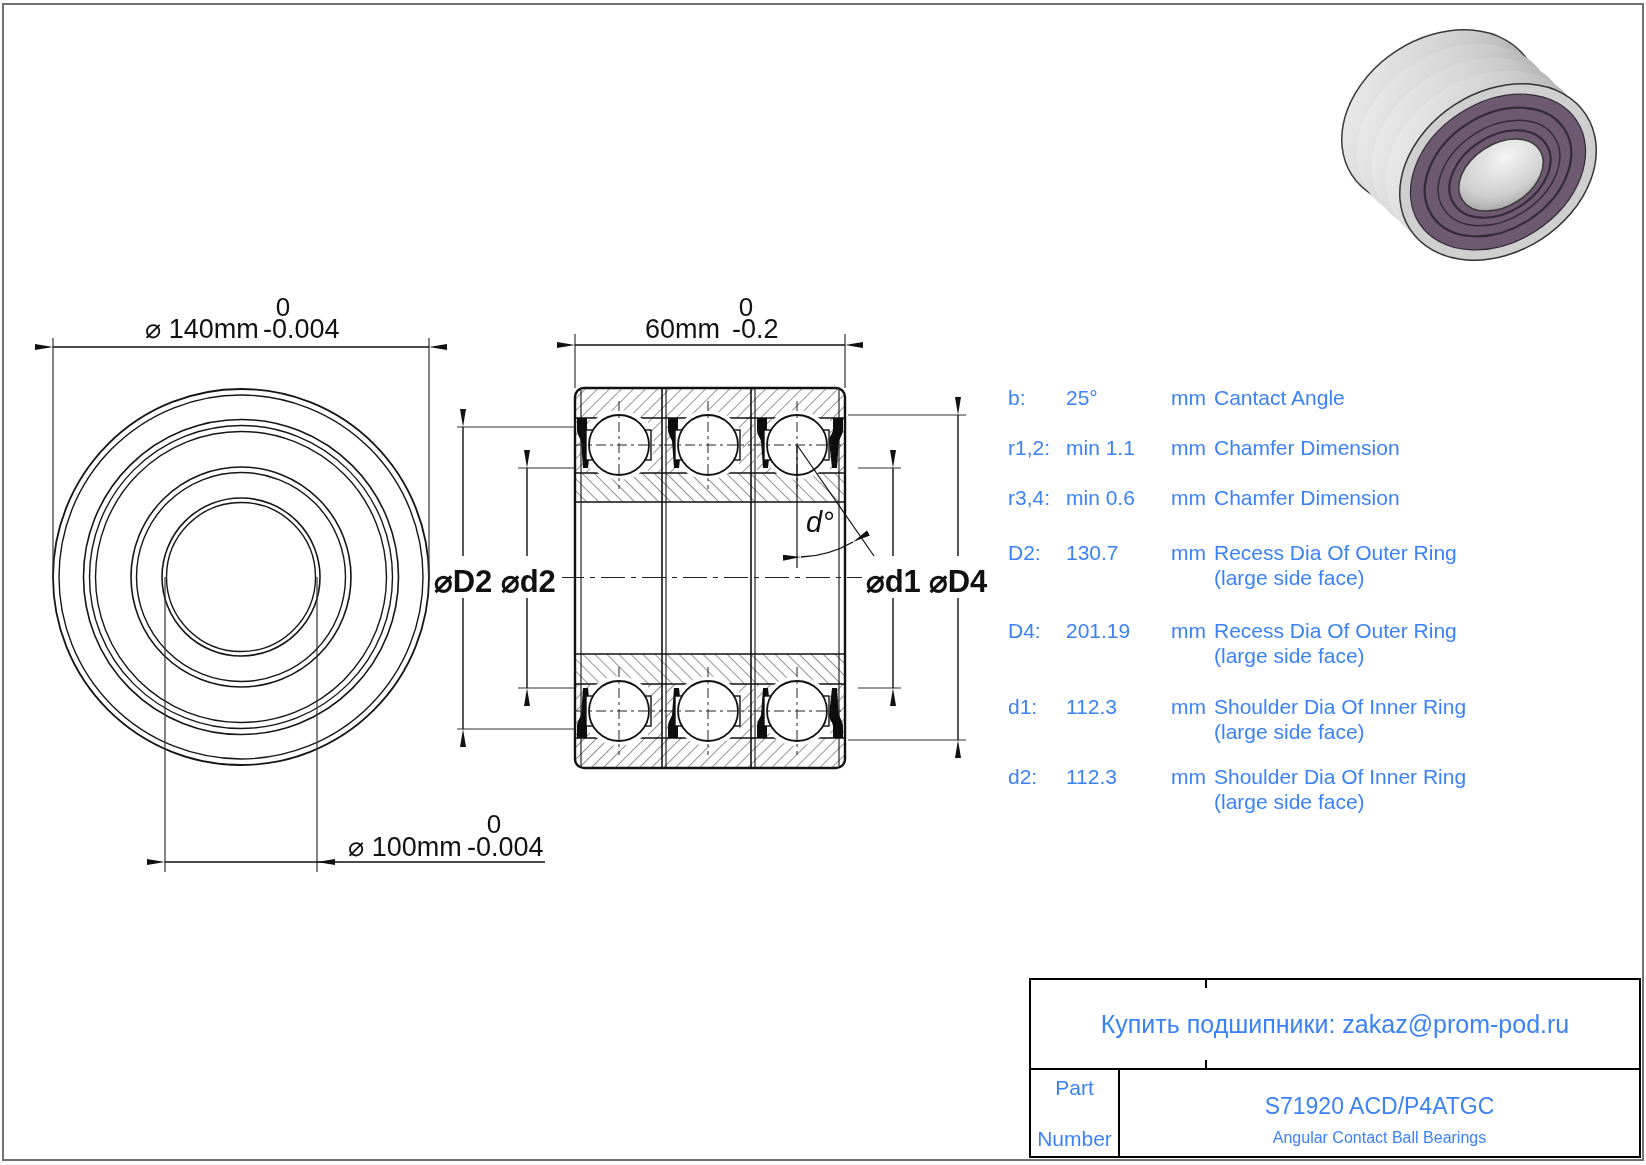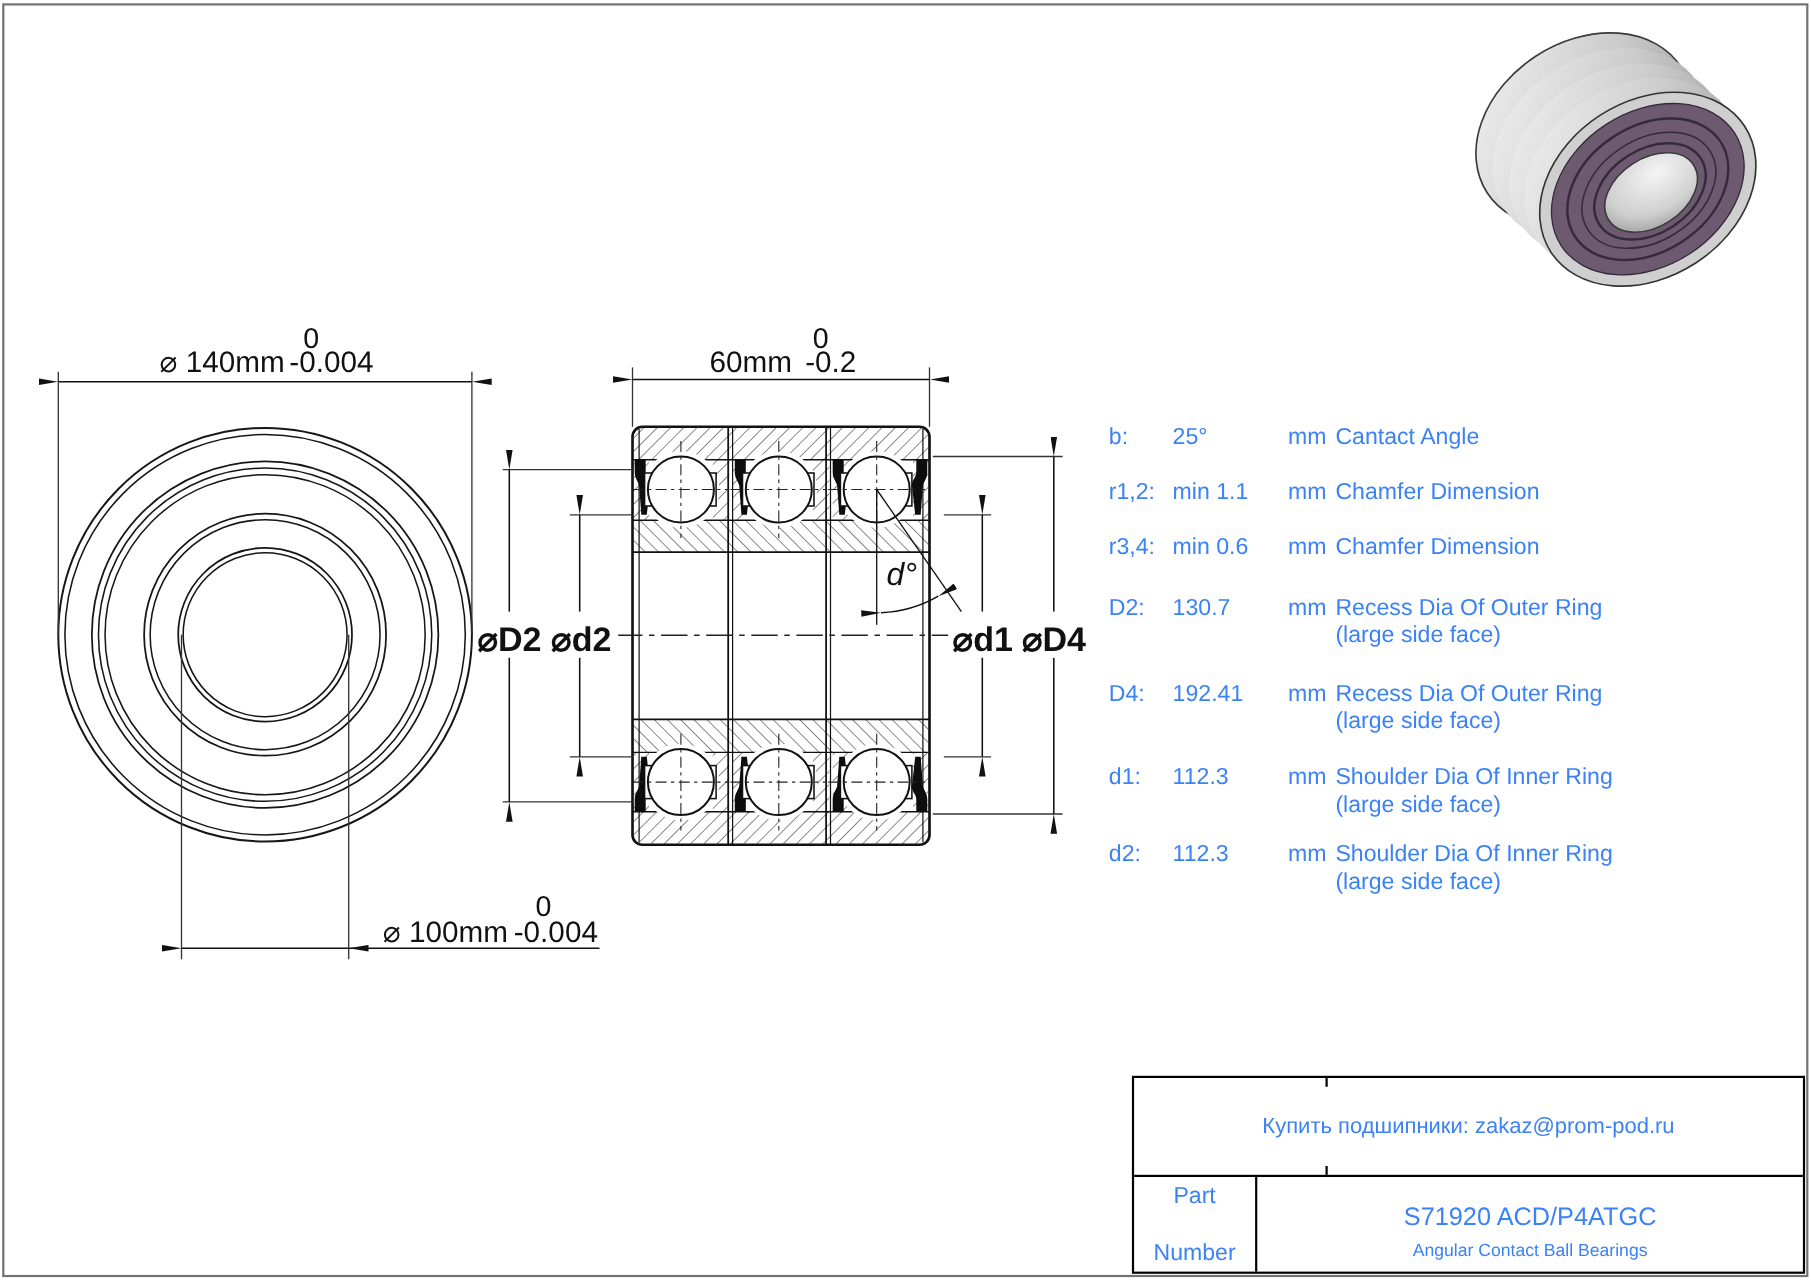--- a/index.html
+++ b/index.html
@@ -19,23 +19,23 @@
   .spec-row{position:absolute;left:0;width:1646px;font-size:21px;line-height:25px;}
   .sp-param{position:absolute;left:1008px;white-space:nowrap;}
   .sp-value{position:absolute;left:1066px;white-space:nowrap;}
   .sp-unit{position:absolute;left:1171px;white-space:nowrap;}
   .sp-desc{position:absolute;left:1214px;width:390px;}
 
   
   .tblock{position:absolute;left:1029px;top:978px;width:612px;height:180px;
           border:2px solid #000;box-sizing:border-box;background:#fff;}
   .tb-top{position:relative;height:90px;border-bottom:2px solid #000;box-sizing:border-box;
-          display:flex;align-items:center;justify-content:center;font-size:20px;}
+          display:flex;align-items:center;justify-content:center;font-size:25px;}
   .tb-bottom{display:flex;height:86px;}
-  .tb-cell-label{width:112px;border-right:2px solid #000;box-sizing:border-box;
+  .tb-cell-label{width:89px;border-right:2px solid #000;box-sizing:border-box;
           display:flex;flex-direction:column;align-items:center;justify-content:center;
           font-size:21px;line-height:27px;gap:24px;}
   .tb-cell-part{flex:1;display:flex;flex-direction:column;align-items:center;
           justify-content:center;gap:9px;}
   .tb-partnum{font-size:23px;margin-top:13px;}
   .tb-cat{font-size:16px;}
   .tick{position:absolute;width:2px;height:8px;background:#000;left:174px;}
 </style>
 </head>
 <body>
@@ -291,21 +291,21 @@
       <span class="sp-desc">Chamfer Dimension</span>
     </div>
     <div class="spec-row" style="top:540px">
       <span class="sp-param">D2:</span>
       <span class="sp-value">130.7</span>
       <span class="sp-unit">mm</span>
       <span class="sp-desc"><span>Recess Dia Of Outer Ring</span><br><span>(large side face)</span></span>
     </div>
     <div class="spec-row" style="top:618px">
       <span class="sp-param">D4:</span>
-      <span class="sp-value">192.41</span>
+      <span class="sp-value">201.19</span>
       <span class="sp-unit">mm</span>
       <span class="sp-desc"><span>Recess Dia Of Outer Ring</span><br><span>(large side face)</span></span>
     </div>
     <div class="spec-row" style="top:694px">
       <span class="sp-param">d1:</span>
       <span class="sp-value">112.3</span>
       <span class="sp-unit">mm</span>
       <span class="sp-desc"><span>Shoulder Dia Of Inner Ring</span><br><span>(large side face)</span></span>
     </div>
     <div class="spec-row" style="top:764px">

